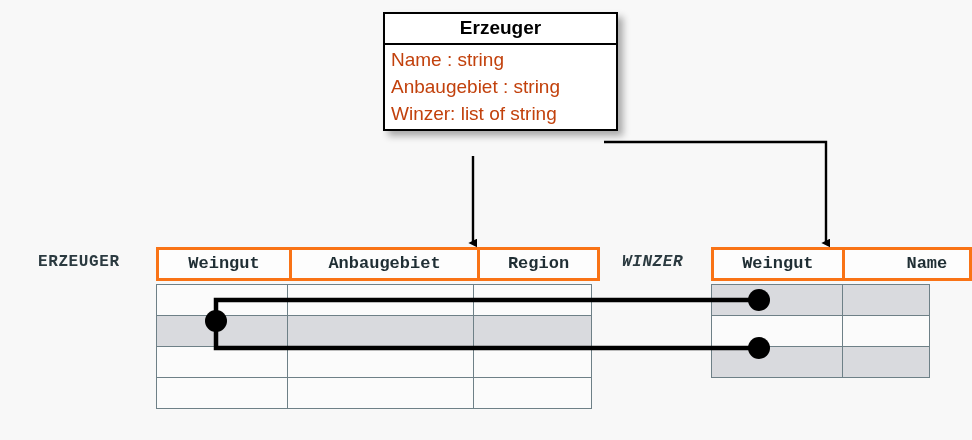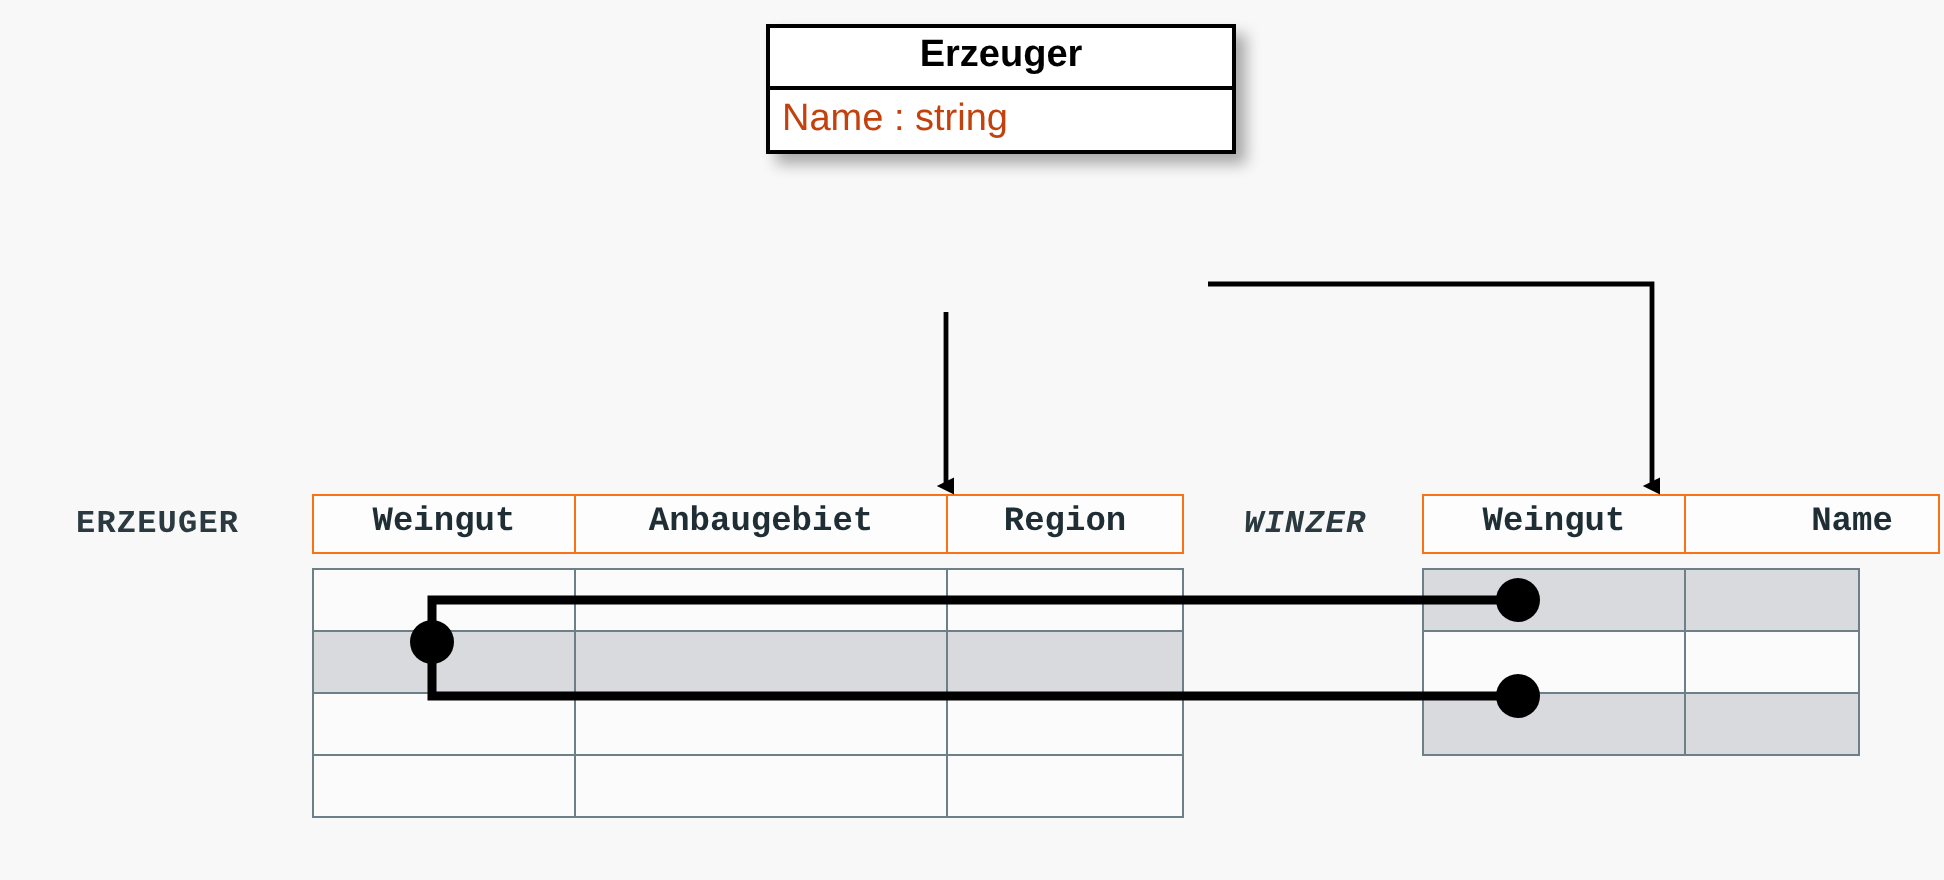--- a/index.html
+++ b/index.html
@@ -56,21 +56,21 @@
     letter-spacing: 0.6px;
     color: #2b3a40;
     white-space: nowrap;
   }
   .hdr-table {
     position: absolute;
     border-collapse: collapse;
     background: #fdfdfd;
   }
   .hdr-table td {
-    border: 1px solid #f97316;
+    border: 3px solid #f97316;
     font-family: "Liberation Mono", monospace;
     font-weight: bold;
     font-size: 17px;
     text-align: center;
     color: #1f2e34;
     padding: 4px 0 5px 0;
     white-space: nowrap;
   }
   .body-table {
     position: absolute;
@@ -97,20 +97,22 @@
     z-index: 8;
   }
 </style>
 </head>
 <body>
 
 <div class="uml-box">
   <div class="uml-title">Erzeuger</div>
   <div class="uml-attrs">
     <div class="uml-attr">Name : string</div>
+    <div class="uml-attr">Anbaugebiet : string</div>
+    <div class="uml-attr">Winzer: list of string</div>
   </div>
 </div>
 
 <div class="rel-label" style="left:38px; top:253px;">ERZEUGER</div>
 
 <table class="hdr-table" style="left:156px; top:247px;">
   <tbody>
       <tr>
     <td style="width:130px;">Weingut</td>
     <td style="width:185px;margin-top:24px;">Anbaugebiet</td>

